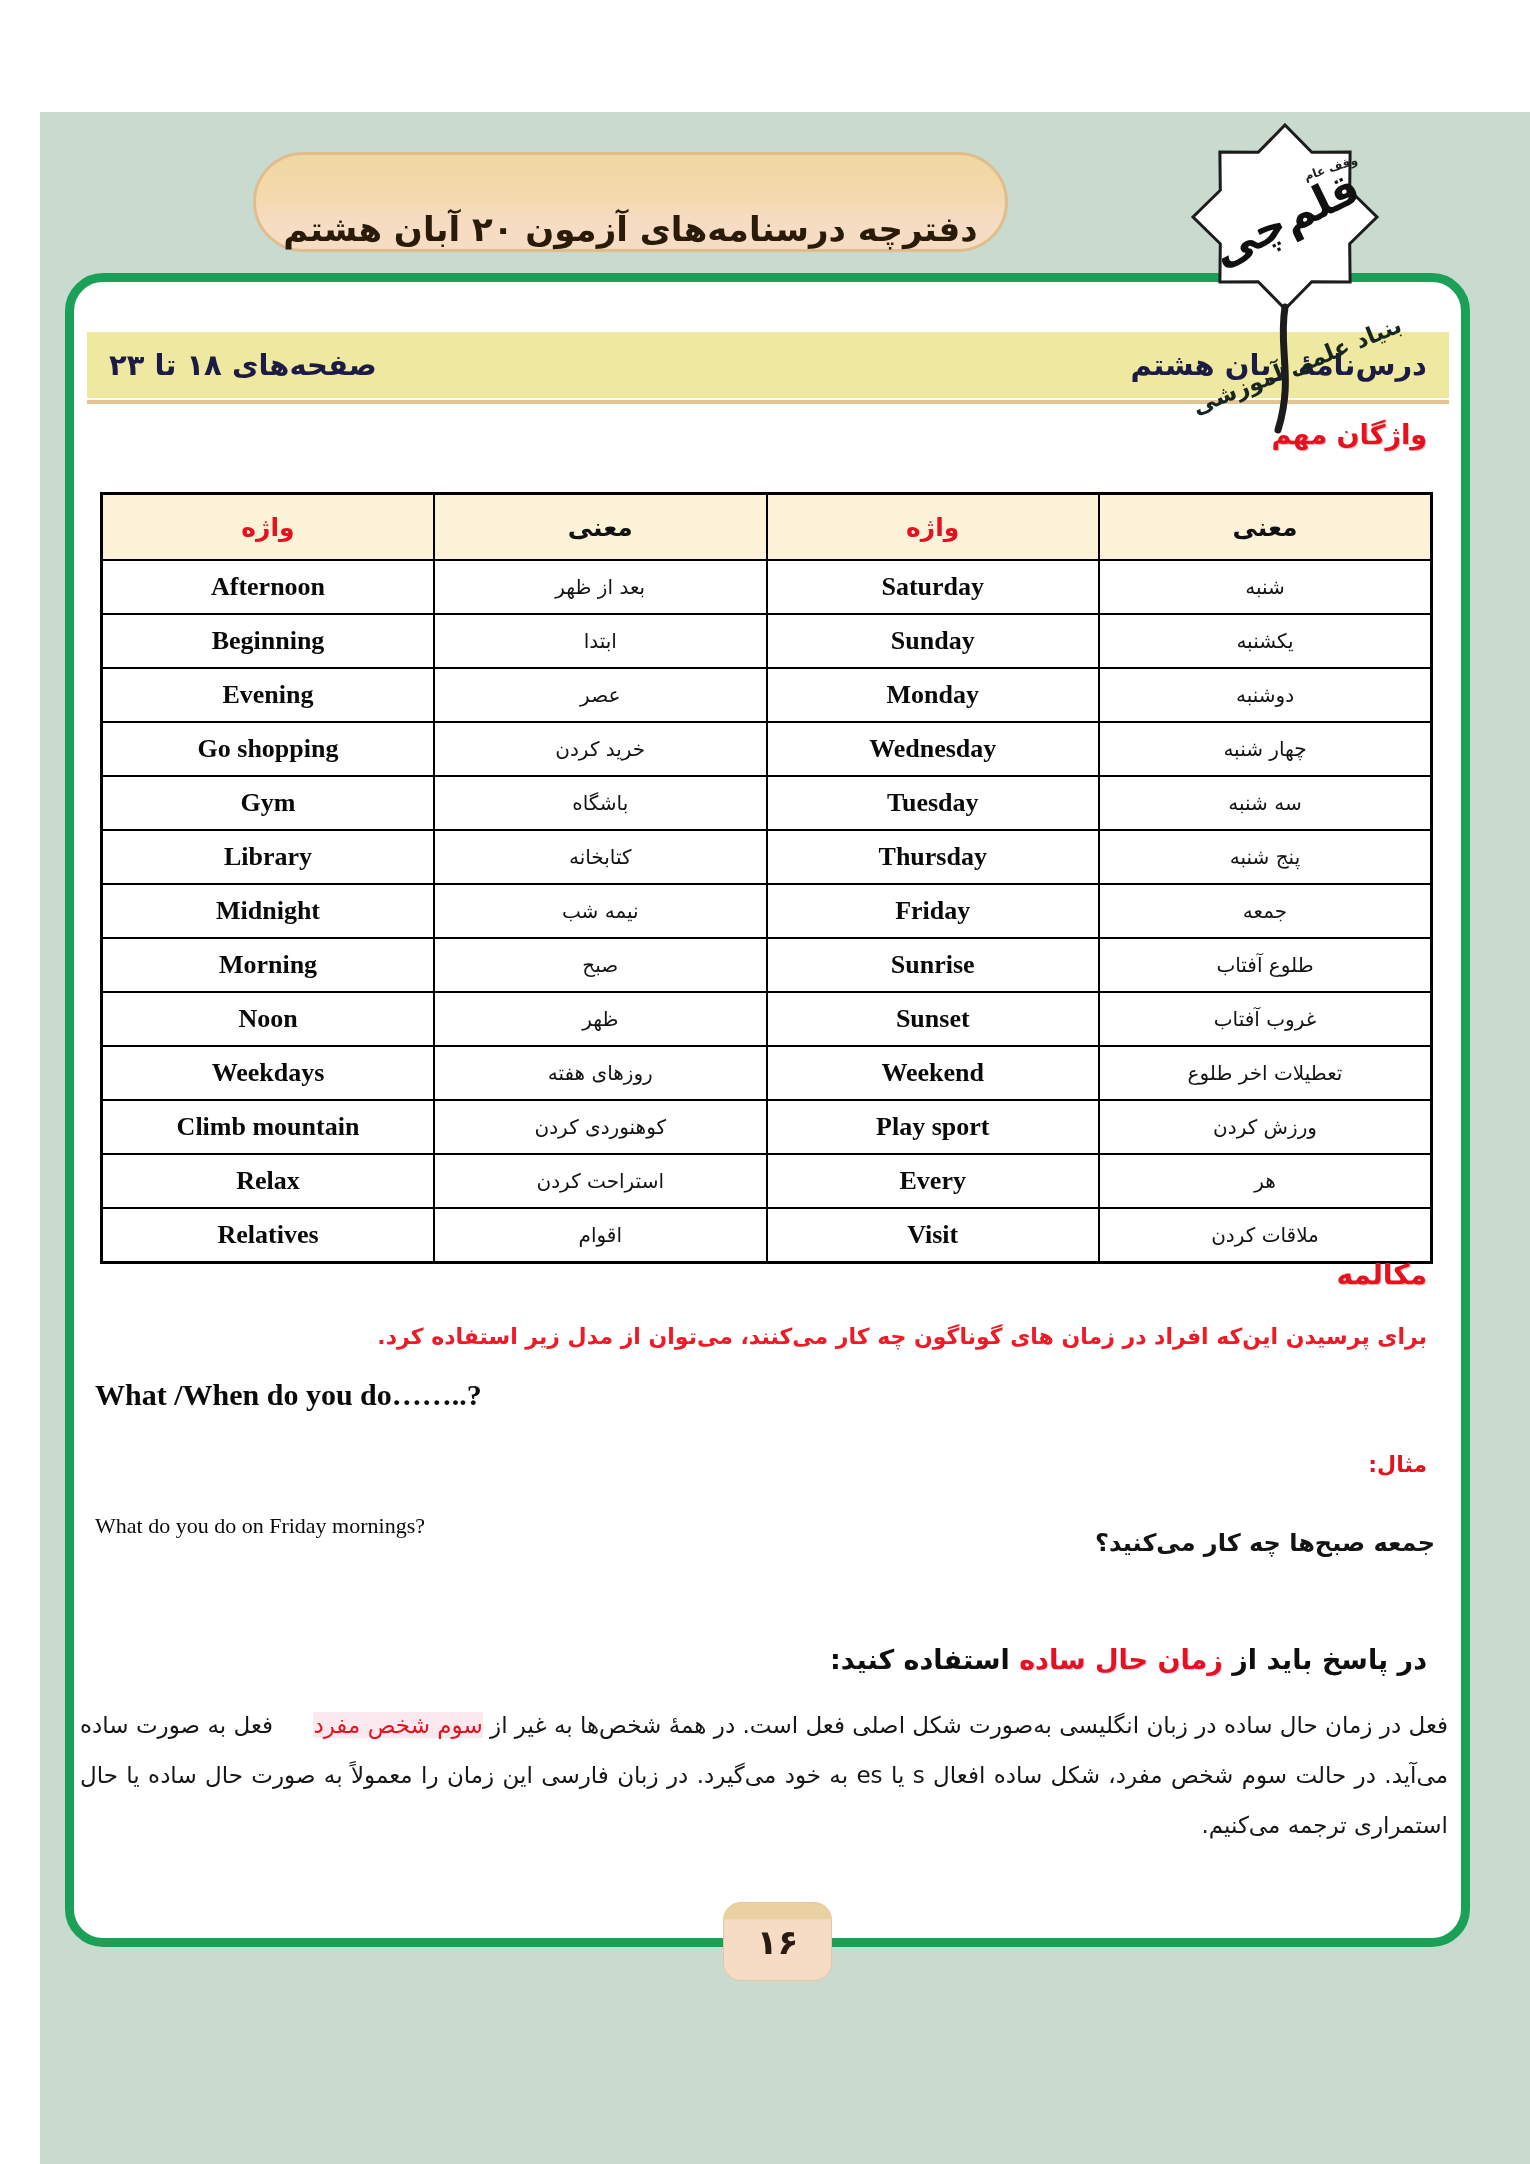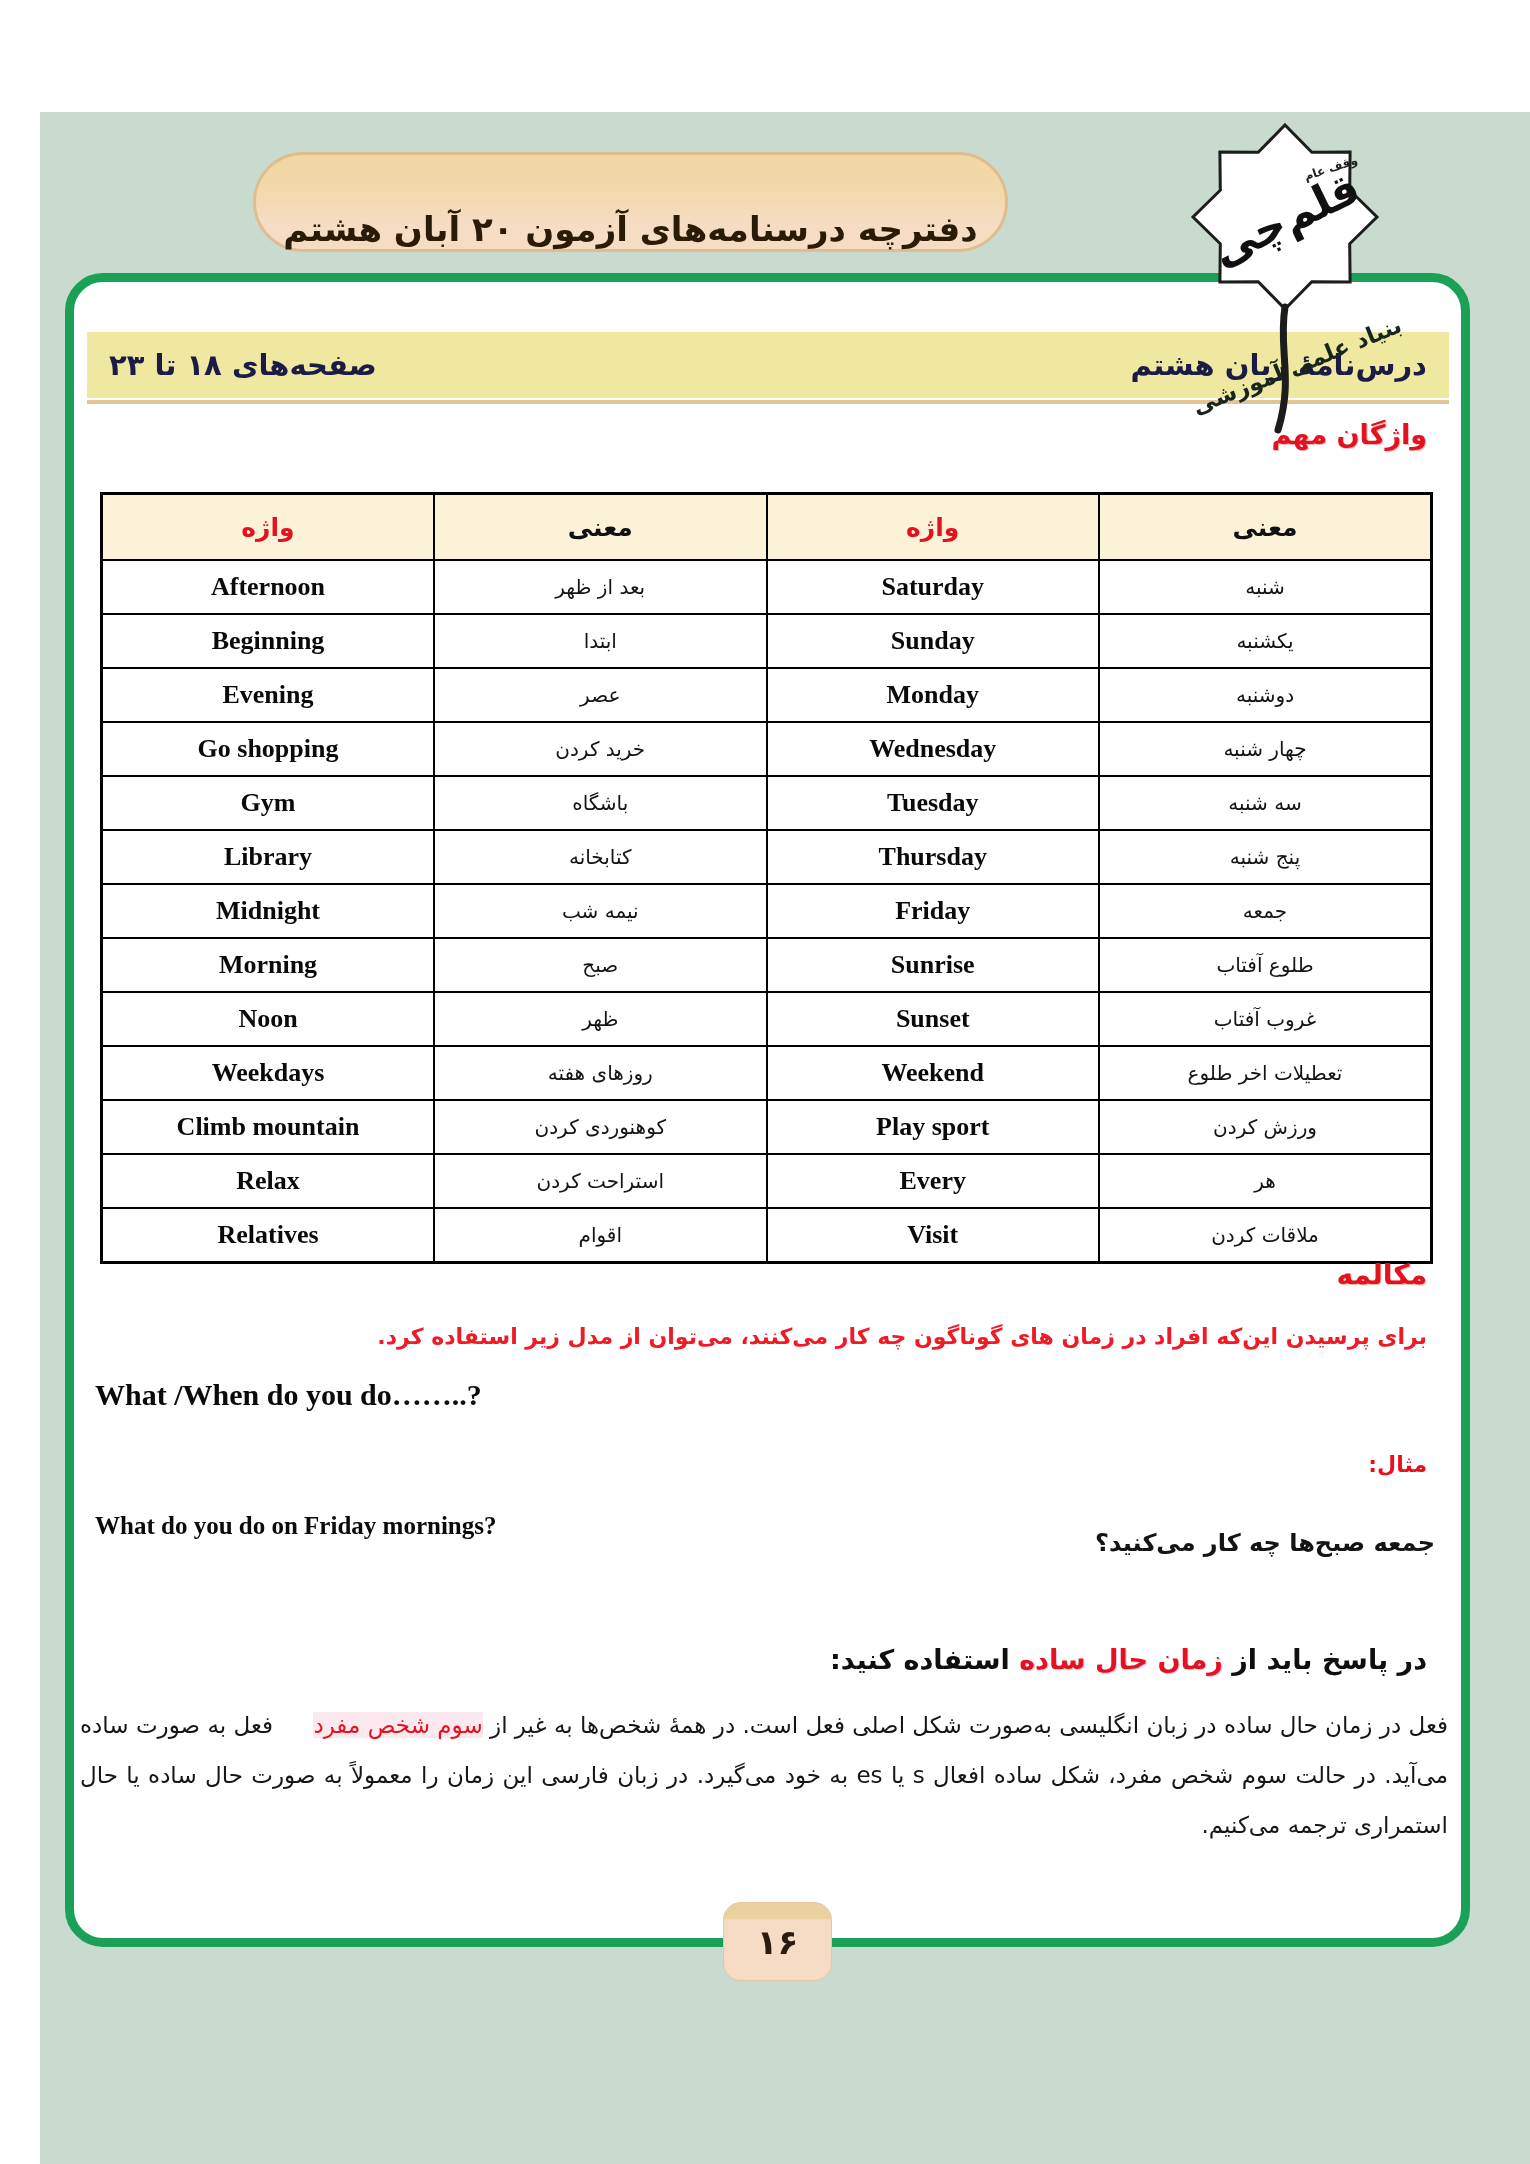--- a/index.html
+++ b/index.html
@@ -47,22 +47,22 @@
                 font-size:28px;font-weight:bold;color:#e4121f;z-index:2;
                 text-shadow:1px 1px 0 #f7b9b9;}
   .conv-intro{position:absolute;left:87px;top:1324px;width:1340px;text-align:right;direction:rtl;
               font-size:22px;font-weight:bold;color:#ef1a26;z-index:2;}
   .pattern{position:absolute;left:95px;top:1378px;font-family:"Liberation Serif","DejaVu Serif",serif;
            font-size:30px;font-weight:bold;color:#0a0a0a;z-index:2;}
   .example-label{position:absolute;left:87px;top:1452px;width:1340px;text-align:right;direction:rtl;
                  font-size:22px;font-weight:bold;color:#e4121f;z-index:2;}
   .example-row{position:absolute;left:95px;width:1340px;height:52px;display:flex;
                justify-content:space-between;align-items:center;z-index:2;}
-  .example-row .en{font-family:"Liberation Serif","DejaVu Serif",serif;font-size:25px;
-                   font-weight:bold;color:#0a0a0a;}
+  .example-row .en{font-family:"Liberation Serif","DejaVu Serif",serif;font-size:22px;
+                   font-weight:normal;color:#0a0a0a;}
   .example-row .fa{font-size:24px;font-weight:bold;color:#141414;direction:rtl;margin-top:33px;}
   .ex1{top:1500px;} .ex2{top:1572px;}
   .answer-heading{position:absolute;left:87px;top:1644px;width:1340px;text-align:right;direction:rtl;
                   font-size:27px;font-weight:bold;color:#0f0f0f;z-index:2;}
   .answer-heading .red{color:#e4121f;text-shadow:1px 1px 0 #f2c4ea;}
   .grammar-para{position:absolute;left:80px;top:1700px;width:1368px;direction:rtl;
                 text-align:justify;font-size:23px;line-height:50px;color:#161616;z-index:2;}
   .grammar-para .red{color:#e4121f;background:#fbe9ef;margin-left:33px;}
   
   .badge{position:absolute;left:723px;top:1902px;width:107px;height:77px;border-radius:18px;

